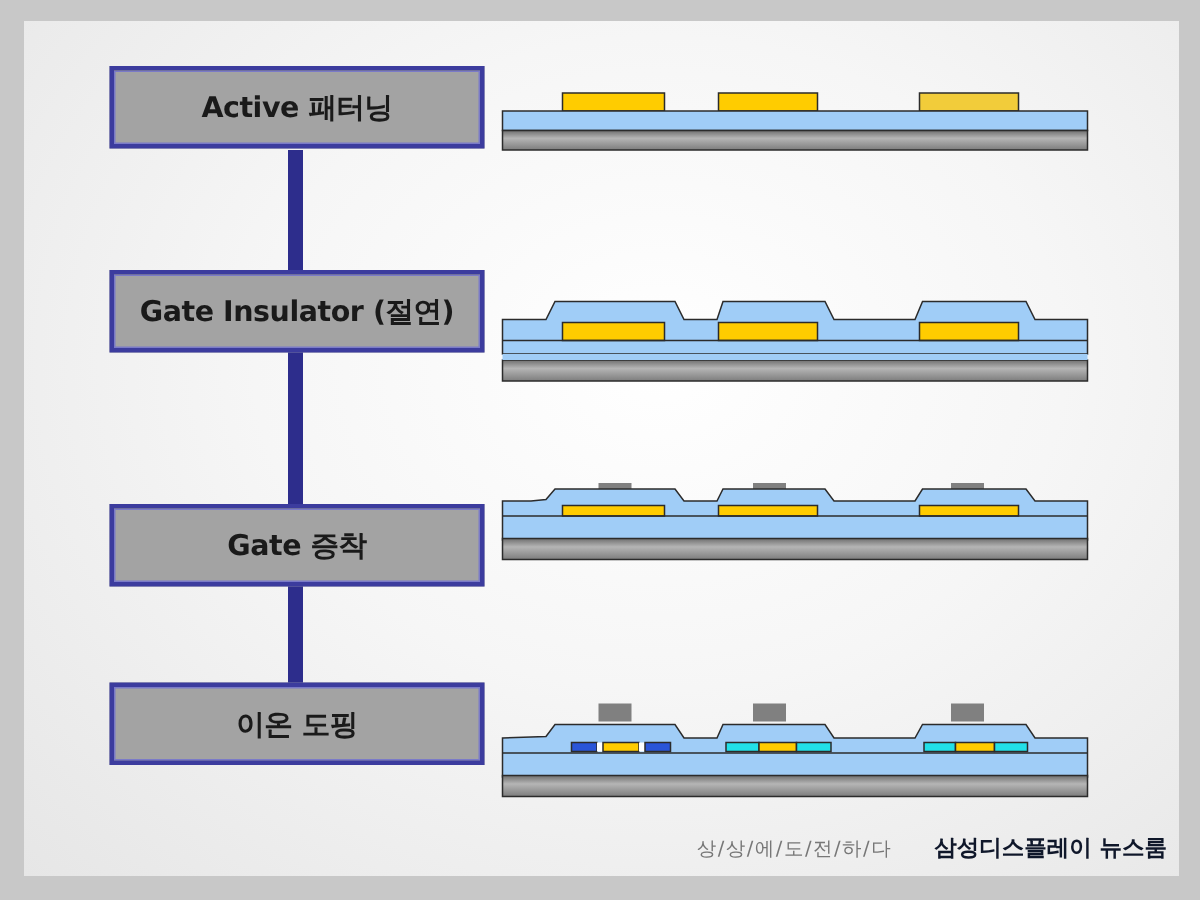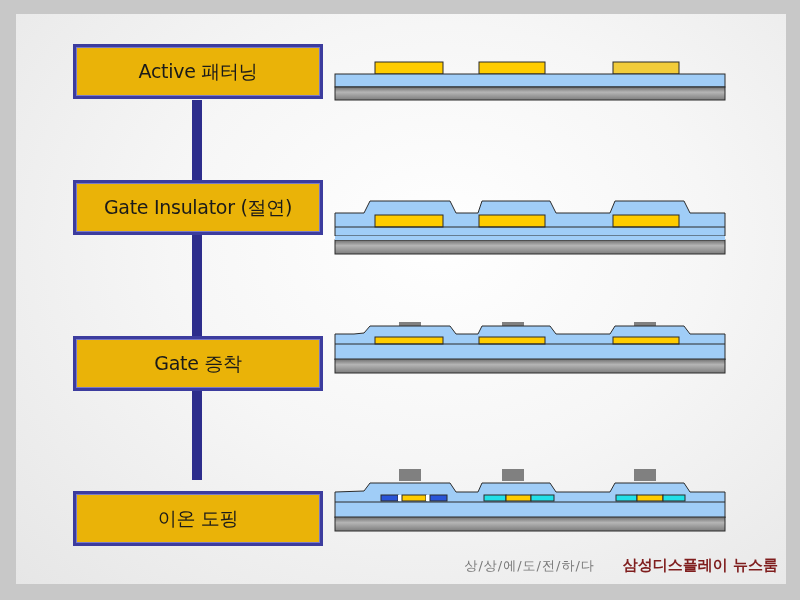--- a/index.html
+++ b/index.html
@@ -13,55 +13,55 @@
     position:absolute; left:16px; top:14px; width:770px; height:570px;
     background: radial-gradient(ellipse at 55% 40%, #ffffff 0%, #f6f6f6 45%, #e6e6e6 100%);
   }
   .connector {
     position:absolute; left:192px; top:100px; width:10px; height:380px;
     background:#2d2d8c;
   }
   .step {
     position:absolute; left:73px; width:250px; height:55px;
     box-sizing:border-box;
-    background:#eab308;
+    background:#a3a3a3;
     border:3px solid #3c3c9e;
     box-shadow: 0 0 0 1px #7a7ac8 inset;
     display:flex; align-items:center; justify-content:center;
-    font-size:19px; font-weight:normal; color:#1a1a1a;
+    font-size:19px; font-weight:bold; color:#1a1a1a;
     letter-spacing:-0.3px;
   }
   .diagram {
     position:absolute; left:334px; width:392px;
   }
   .diagram svg { display:block; }
   .footer {
     position:absolute; right:22px; top:556px;
     font-size:13px; color:#666;
     display:flex; align-items:center; gap:28px;
   }
   .footer .slogan { color:#777; letter-spacing:1px; font-size:13px; }
-  .footer .brand { font-weight:bold; color:#7f1d1d; font-size:15px; }
+  .footer .brand { font-weight:bold; color:#0f172a; font-size:15px; }
 </style>
 </head>
 <body>
 
 <div class="frame"></div>
 <div class="connector"></div>
 
 <div class="step" style="top:44px">
     <span>Active 패터닝</span>
   </div>
 <div class="step" style="top:180px">
     <span>Gate Insulator (절연)</span>
   </div>
 <div class="step" style="top:336px">
     <span>Gate 증착</span>
   </div>
-<div class="step" style="top:491px">
+<div class="step" style="top:455px">
     <span>이온 도핑</span>
   </div>
 
 <div class="diagram" style="top:58px">
   <svg width="392" height="44" viewBox="0 0 392 44">
     <defs>
       <linearGradient id="sub" x1="0" y1="0" x2="0" y2="1">
         <stop offset="0" stop-color="#6f6f6f"></stop>
           <stop offset="0.4" stop-color="#b5b5b5"></stop>
           <stop offset="1" stop-color="#7d7d7d"></stop>

